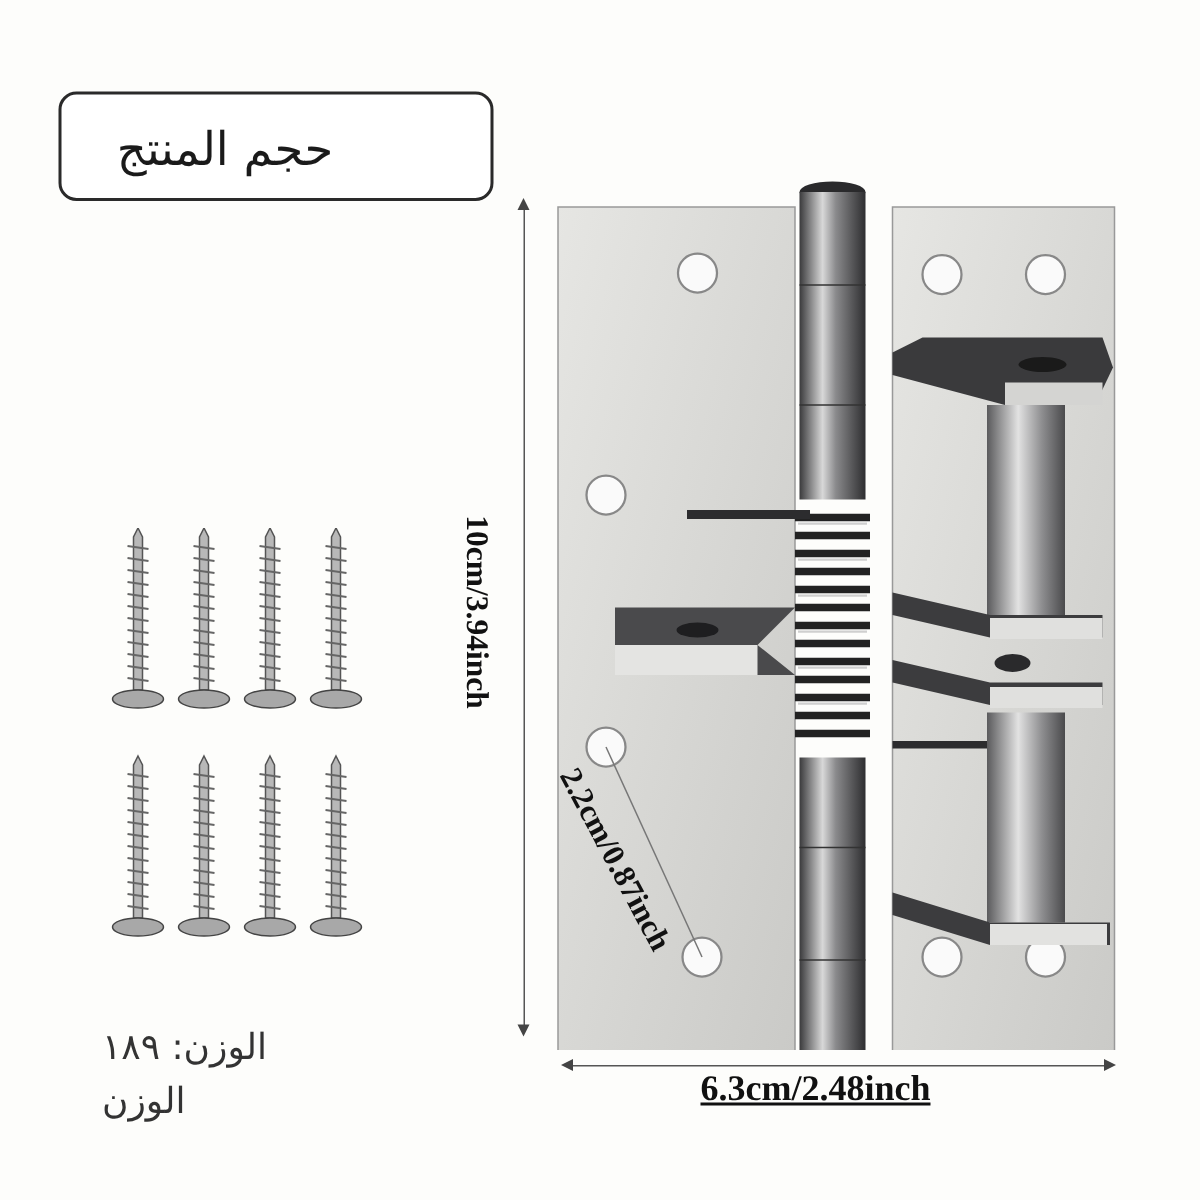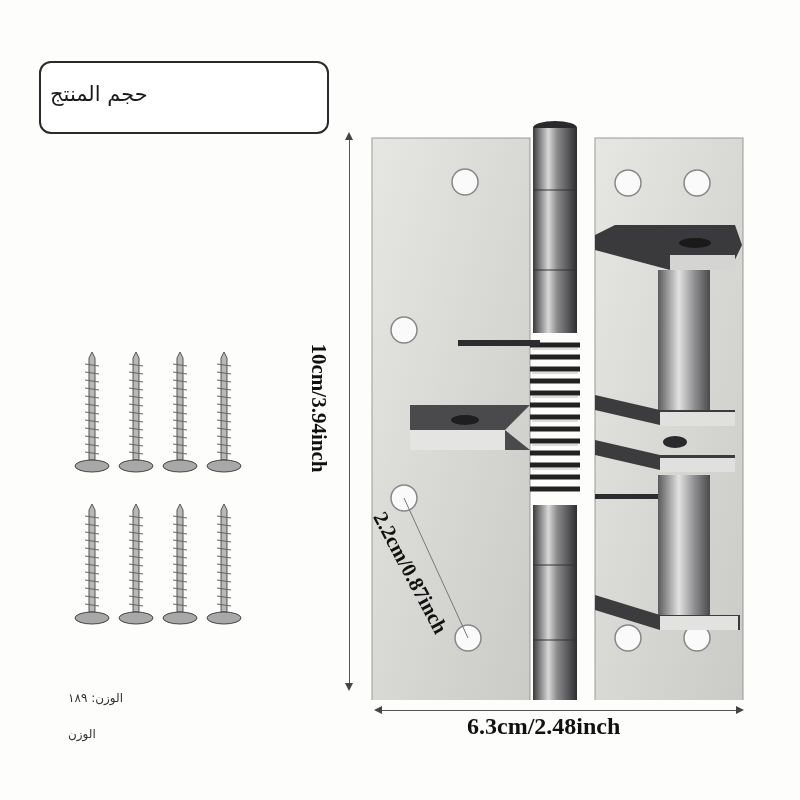--- a/index.html
+++ b/index.html
@@ -1,27 +1,27 @@
 <!DOCTYPE html>
 <html><head>
 <meta charset="utf-8">
 <style>
   html,body{margin:0;padding:0;}
   body{width:800px;height:800px;background:#fdfdfb;position:relative;overflow:hidden;font-family:"DejaVu Sans",sans-serif;}
   .title-box{position:absolute;left:39px;top:61px;width:290px;height:73px;border:2px solid #2a2a2a;border-radius:12px;box-sizing:border-box;background:#fff;}
-  .title-text{position:absolute;left:50px;top:82px;font-size:21px;color:#1a1a1a;direction:rtl;width:200px;text-align:left;}
-  .weight{position:absolute;left:68px;top:680px;font-size:12px;color:#333;direction:rtl;text-align:left;width:120px;line-height:36px;}
+  .title-text{position:absolute;left:50px;top:82px;font-size:31px;color:#1a1a1a;direction:rtl;width:200px;text-align:center;}
+  .weight{position:absolute;left:68px;top:680px;font-size:24px;color:#333;direction:rtl;text-align:left;width:120px;line-height:36px;}
   .vline{position:absolute;left:349px;top:136px;width:1px;height:550px;background:#555;}
   .arrow-up{position:absolute;left:345px;top:132px;width:0;height:0;border-left:4px solid transparent;border-right:4px solid transparent;border-bottom:8px solid #444;}
   .arrow-down{position:absolute;left:345px;top:683px;width:0;height:0;border-left:4px solid transparent;border-right:4px solid transparent;border-top:8px solid #444;}
   .vlabel{position:absolute;left:318px;top:408px;transform:translate(-50%,-50%) rotate(90deg);font-family:"Liberation Serif",serif;font-weight:bold;font-size:21px;color:#111;white-space:nowrap;}
   .hline{position:absolute;left:378px;top:710px;width:360px;height:1px;background:#555;}
   .arrow-left{position:absolute;left:374px;top:706px;width:0;height:0;border-top:4px solid transparent;border-bottom:4px solid transparent;border-right:8px solid #444;}
   .arrow-right{position:absolute;left:736px;top:706px;width:0;height:0;border-top:4px solid transparent;border-bottom:4px solid transparent;border-left:8px solid #444;}
-  .hlabel{position:absolute;left:467px;top:713px;font-family:"Liberation Serif",serif;font-weight:bold;font-size:24px;color:#111;white-space:nowrap;}
+  .hlabel{position:absolute;left:467px;top:713px;font-family:"Liberation Serif",serif;font-weight:bold;font-size:24px;color:#111;white-space:nowrap;text-decoration:underline;}
   .dlabel{position:absolute;left:410px;top:573px;transform:translate(-50%,-50%) rotate(62deg);font-family:"Liberation Serif",serif;font-weight:bold;font-size:21px;color:#111;white-space:nowrap;}
   .hinge{position:absolute;left:370px;top:120px;}
   .screws{position:absolute;left:72px;top:352px;}
 </style>
 </head>
 <body>
 
 <div class="title-box"></div>
 <div class="title-text">حجم المنتج</div>
 

